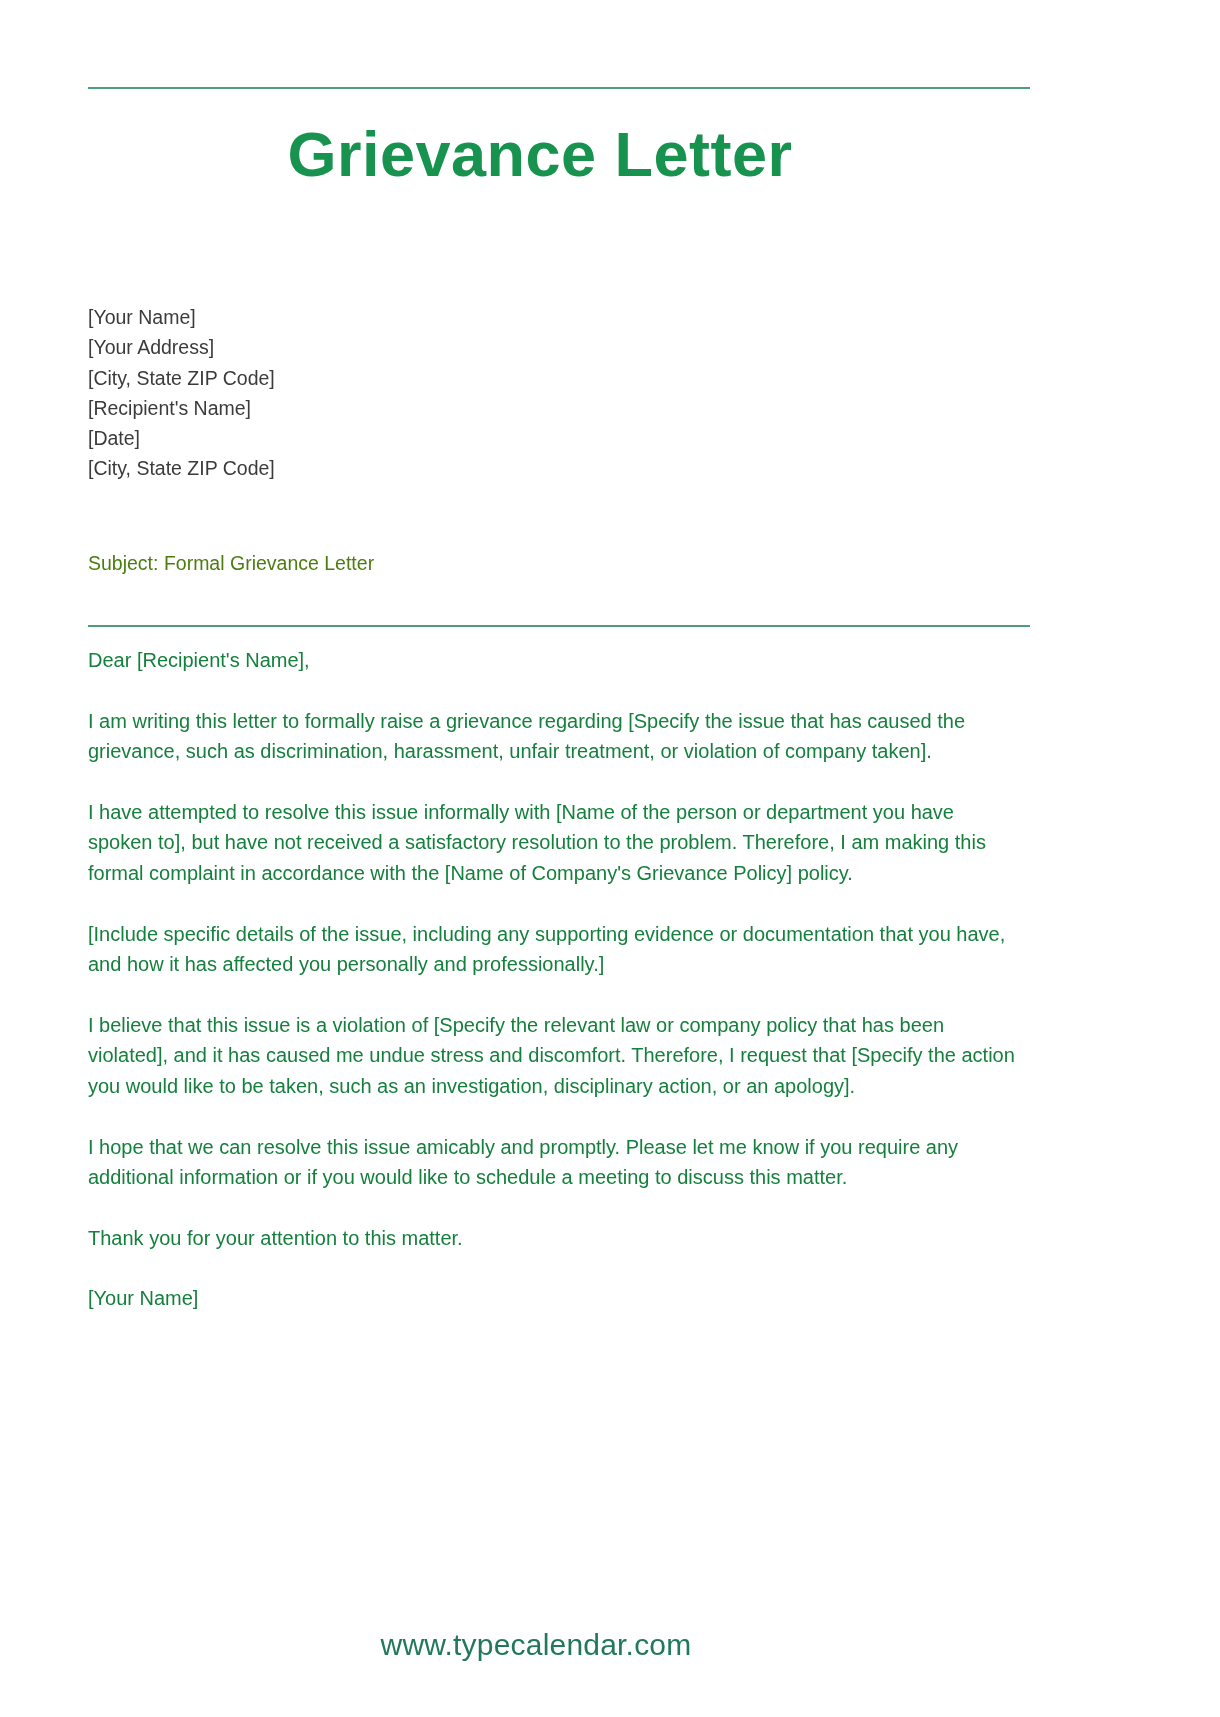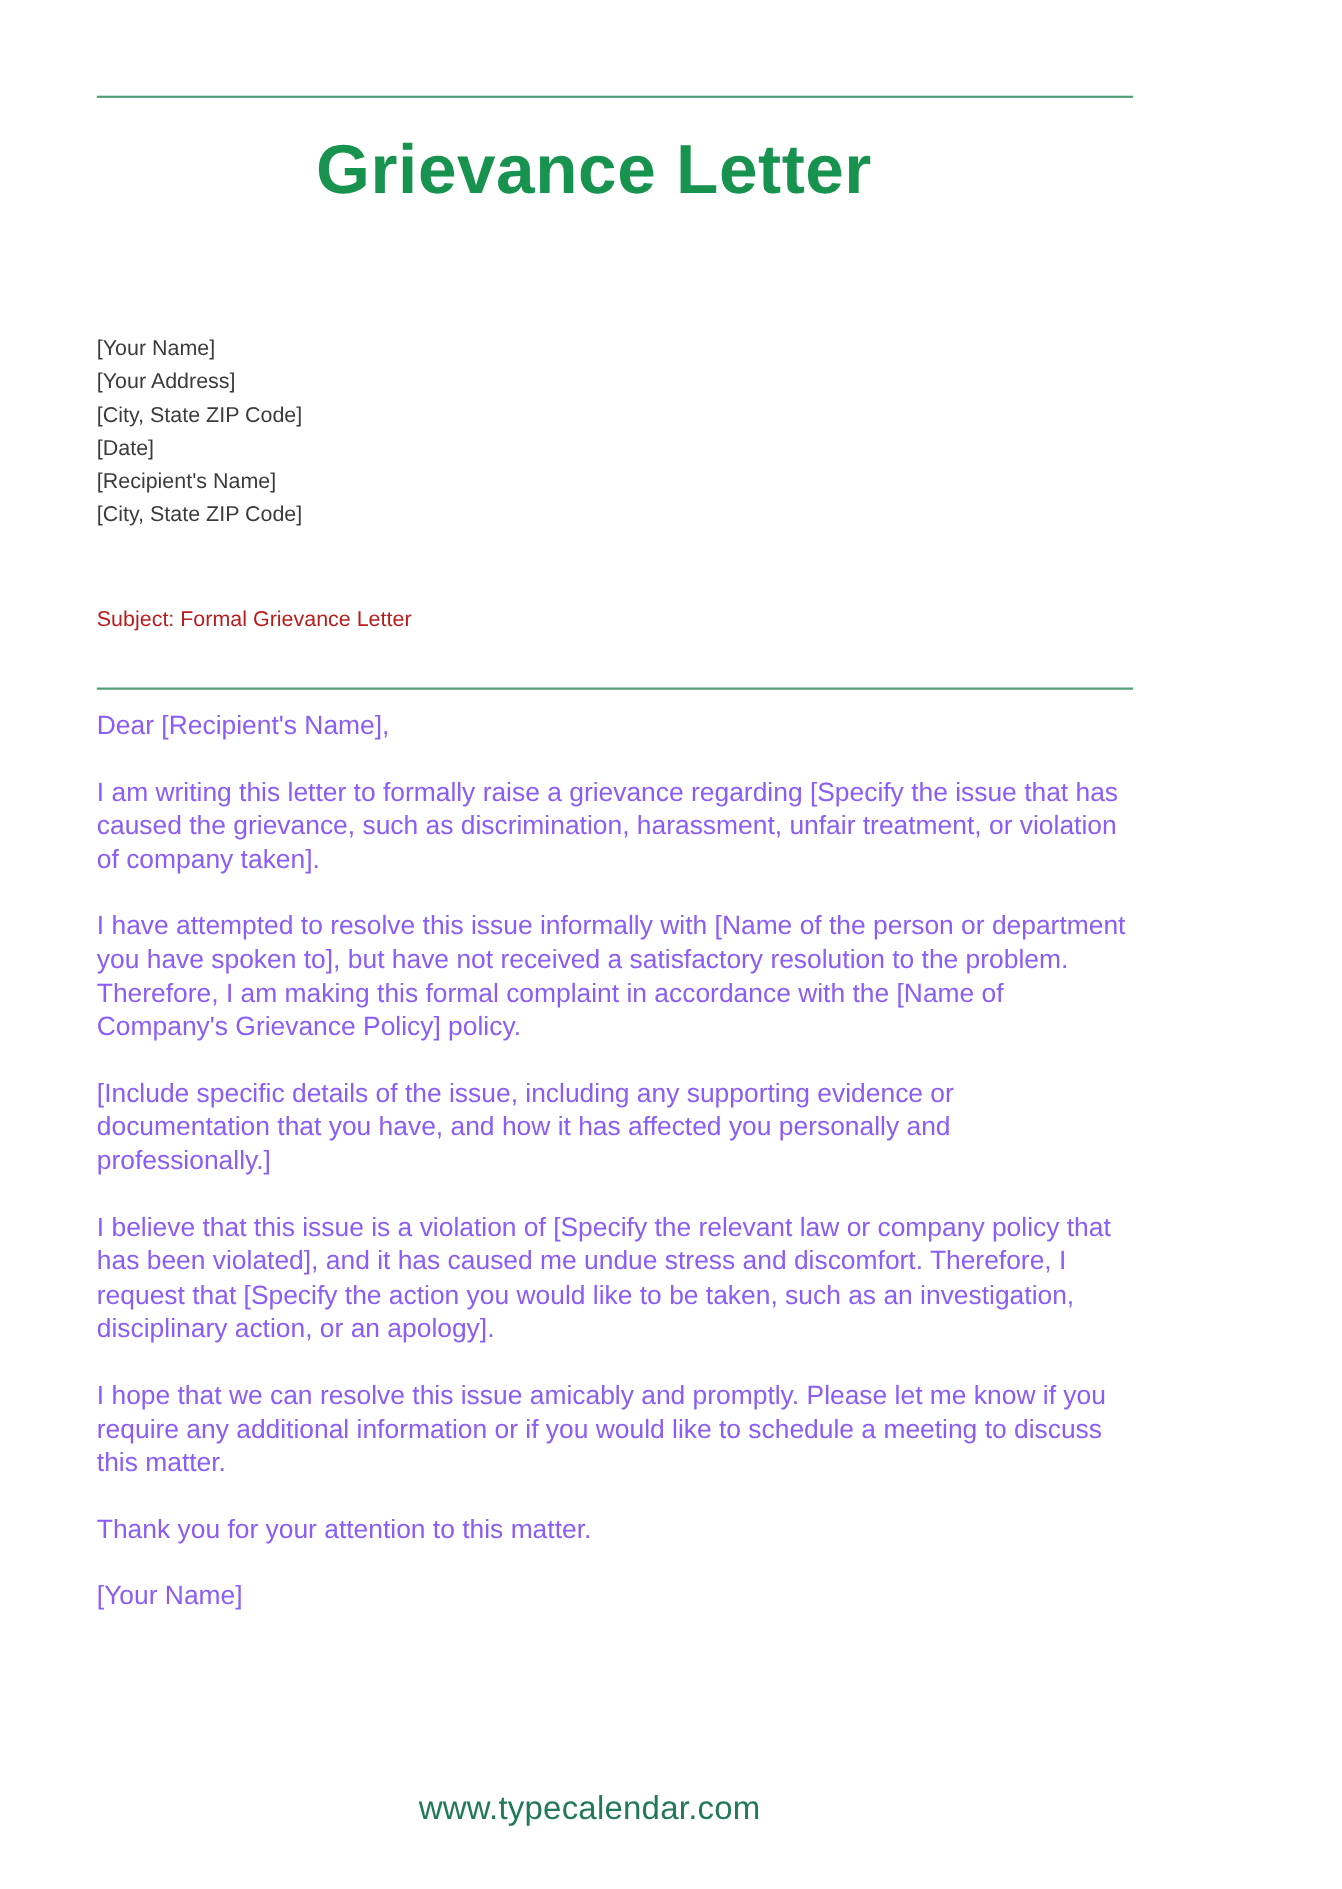--- a/index.html
+++ b/index.html
@@ -55,32 +55,32 @@
     color: #3b3b3b;
     line-height: 30.3px;
   }
   .addr-line { white-space: nowrap; }
 
   .subject-line {
     position: absolute;
     left: 88px;
     top: 548px;
     font-size: 19.5px;
-    color: #b91c1c;
+    color: #4d7c0f;
     line-height: 30px;
     white-space: nowrap;
   }
 
   .body-block {
     position: absolute;
     left: 88px;
     top: 645px;
     width: 936px;
-    font-size: 24px;
-    color: #8b5cf6;
+    font-size: 20px;
+    color: #15803d;
     line-height: 30.6px;
   }
   .salutation {
     margin: 0 0 30px 0;
   }
   .para {
     margin: 0 0 30px 0;
     text-align: left;
   }
   .para-last { margin-bottom: 30px; }
@@ -103,22 +103,22 @@
 <div class="page">
 
   <div class="rule rule-top"></div>
 
   <div class="doc-title">Grievance Letter</div>
 
   <div class="addr-block">
     <div class="addr-line">[Your Name]</div>
     <div class="addr-line">[Your Address]</div>
     <div class="addr-line">[City, State ZIP Code]</div>
+    <div class="addr-line">[Recipient's Name]</div>
     <div class="addr-line">[Date]</div>
-    <div class="addr-line">[Recipient's Name]</div>
     <div class="addr-line">[City, State ZIP Code]</div>
   </div>
 
   <div class="subject-line">Subject: Formal Grievance Letter</div>
 
   <div class="rule rule-mid"></div>
 
   <div class="body-block">
     <p class="salutation">Dear [Recipient's Name],</p>
     <p class="para">I am writing this letter to formally raise a grievance regarding [Specify the issue that has caused the grievance, such as discrimination, harassment, unfair treatment, or violation of company taken].</p>

